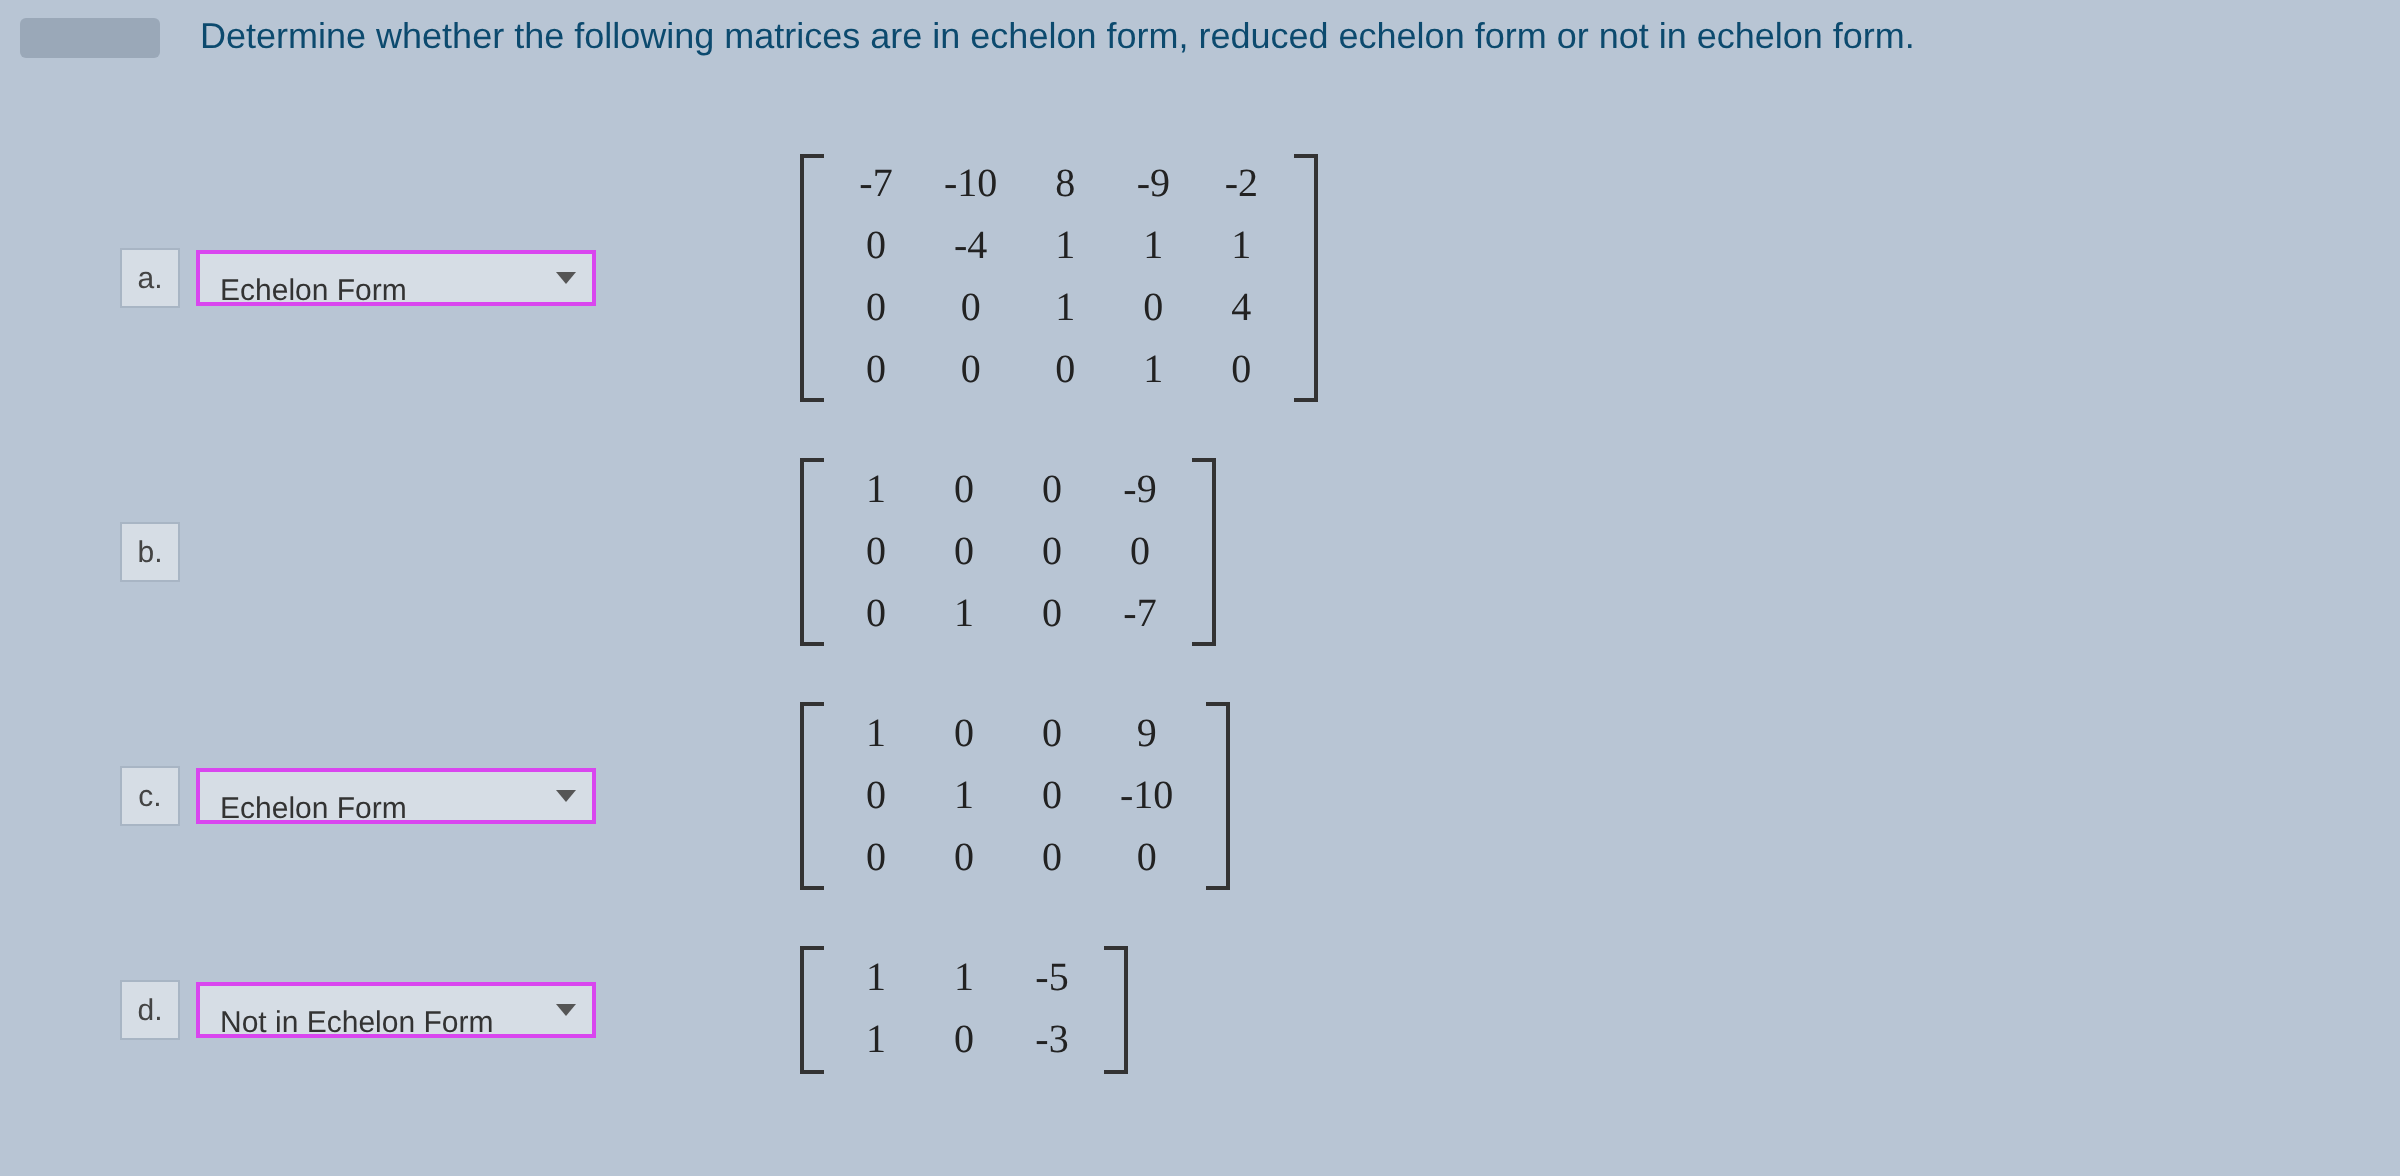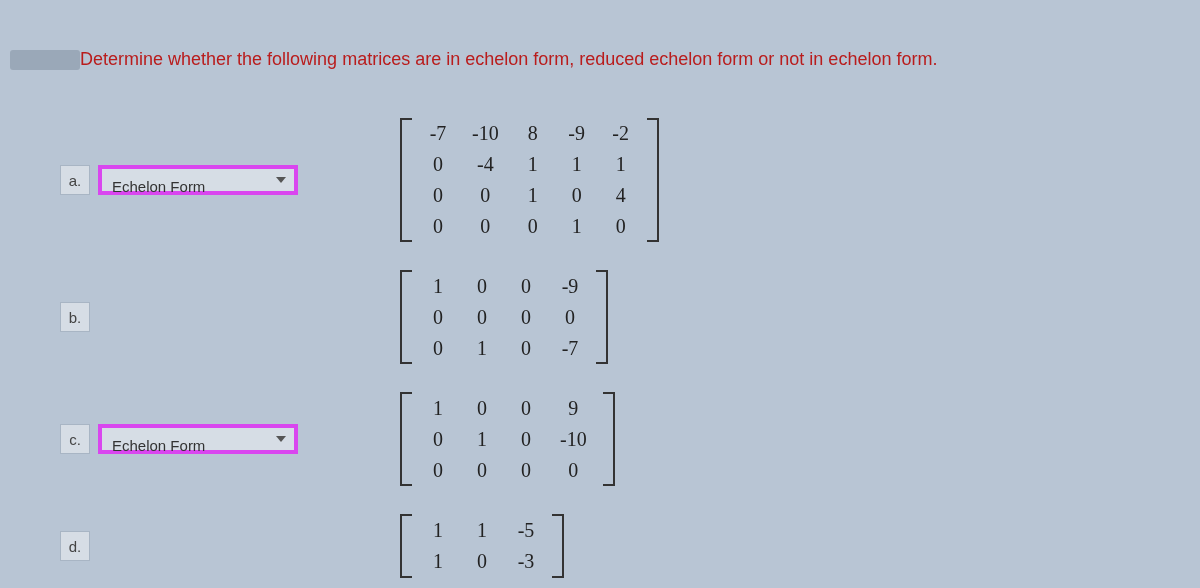--- a/index.html
+++ b/index.html
@@ -7,25 +7,24 @@
       padding: 0;
       background: #b8c5d4;
       font-family: Arial, sans-serif;
       width: 1200px;
       height: 588px;
       position: relative;
     }
     .header {
       padding: 8px 10px;
       font-size: 18px;
-      color: #b91c1c;
-      display: flex;
-      align-items: center;
-      gap: 0;
-      margin-top: 41px;
+      color: #0c4a6e;
+      display: flex;
+      align-items: center;
+      gap: 20px;
     }
     .header-icon {
       width: 70px;
       height: 20px;
       background: #9aa8b8;
       border-radius: 3px;
       position: relative;
     }
     .rows-container {
       margin-top: 40px;
@@ -48,21 +47,21 @@
       border: 1px solid #a8b5c4;
       display: flex;
       align-items: center;
       justify-content: center;
       font-size: 15px;
       color: #444;
       margin-right: 8px;
     }
     .dropdown {
       background: #d6dde5;
-      border: 4px solid #d946ef;
+      border: 2px solid #d946ef;
       padding: 17px 28px 5px 10px;
       font-size: 15px;
       color: #333;
       position: relative;
       min-width: 200px;
       height: 28px;
       box-sizing: border-box;
       display: flex;
       align-items: center;
       cursor: pointer;
@@ -230,20 +229,23 @@
           <div class="matrix-cell">0</div>
         </div>
       </div>
       <div class="bracket-right"></div>
     </div>
   </div>
 
   <div class="row row-d">
     <div class="label-cell">
       <div class="letter">d.</div>
+      <div class="dropdown">
+        <span>Not in Echelon Form</span>
+      </div>
     </div>
     <div class="matrix-container">
       <div class="bracket-left"></div>
       <div class="matrix">
         <div class="matrix-row">
           <div class="matrix-cell">1</div>
           <div class="matrix-cell">1</div>
           <div class="matrix-cell">-5</div>
         </div>
         <div class="matrix-row">

